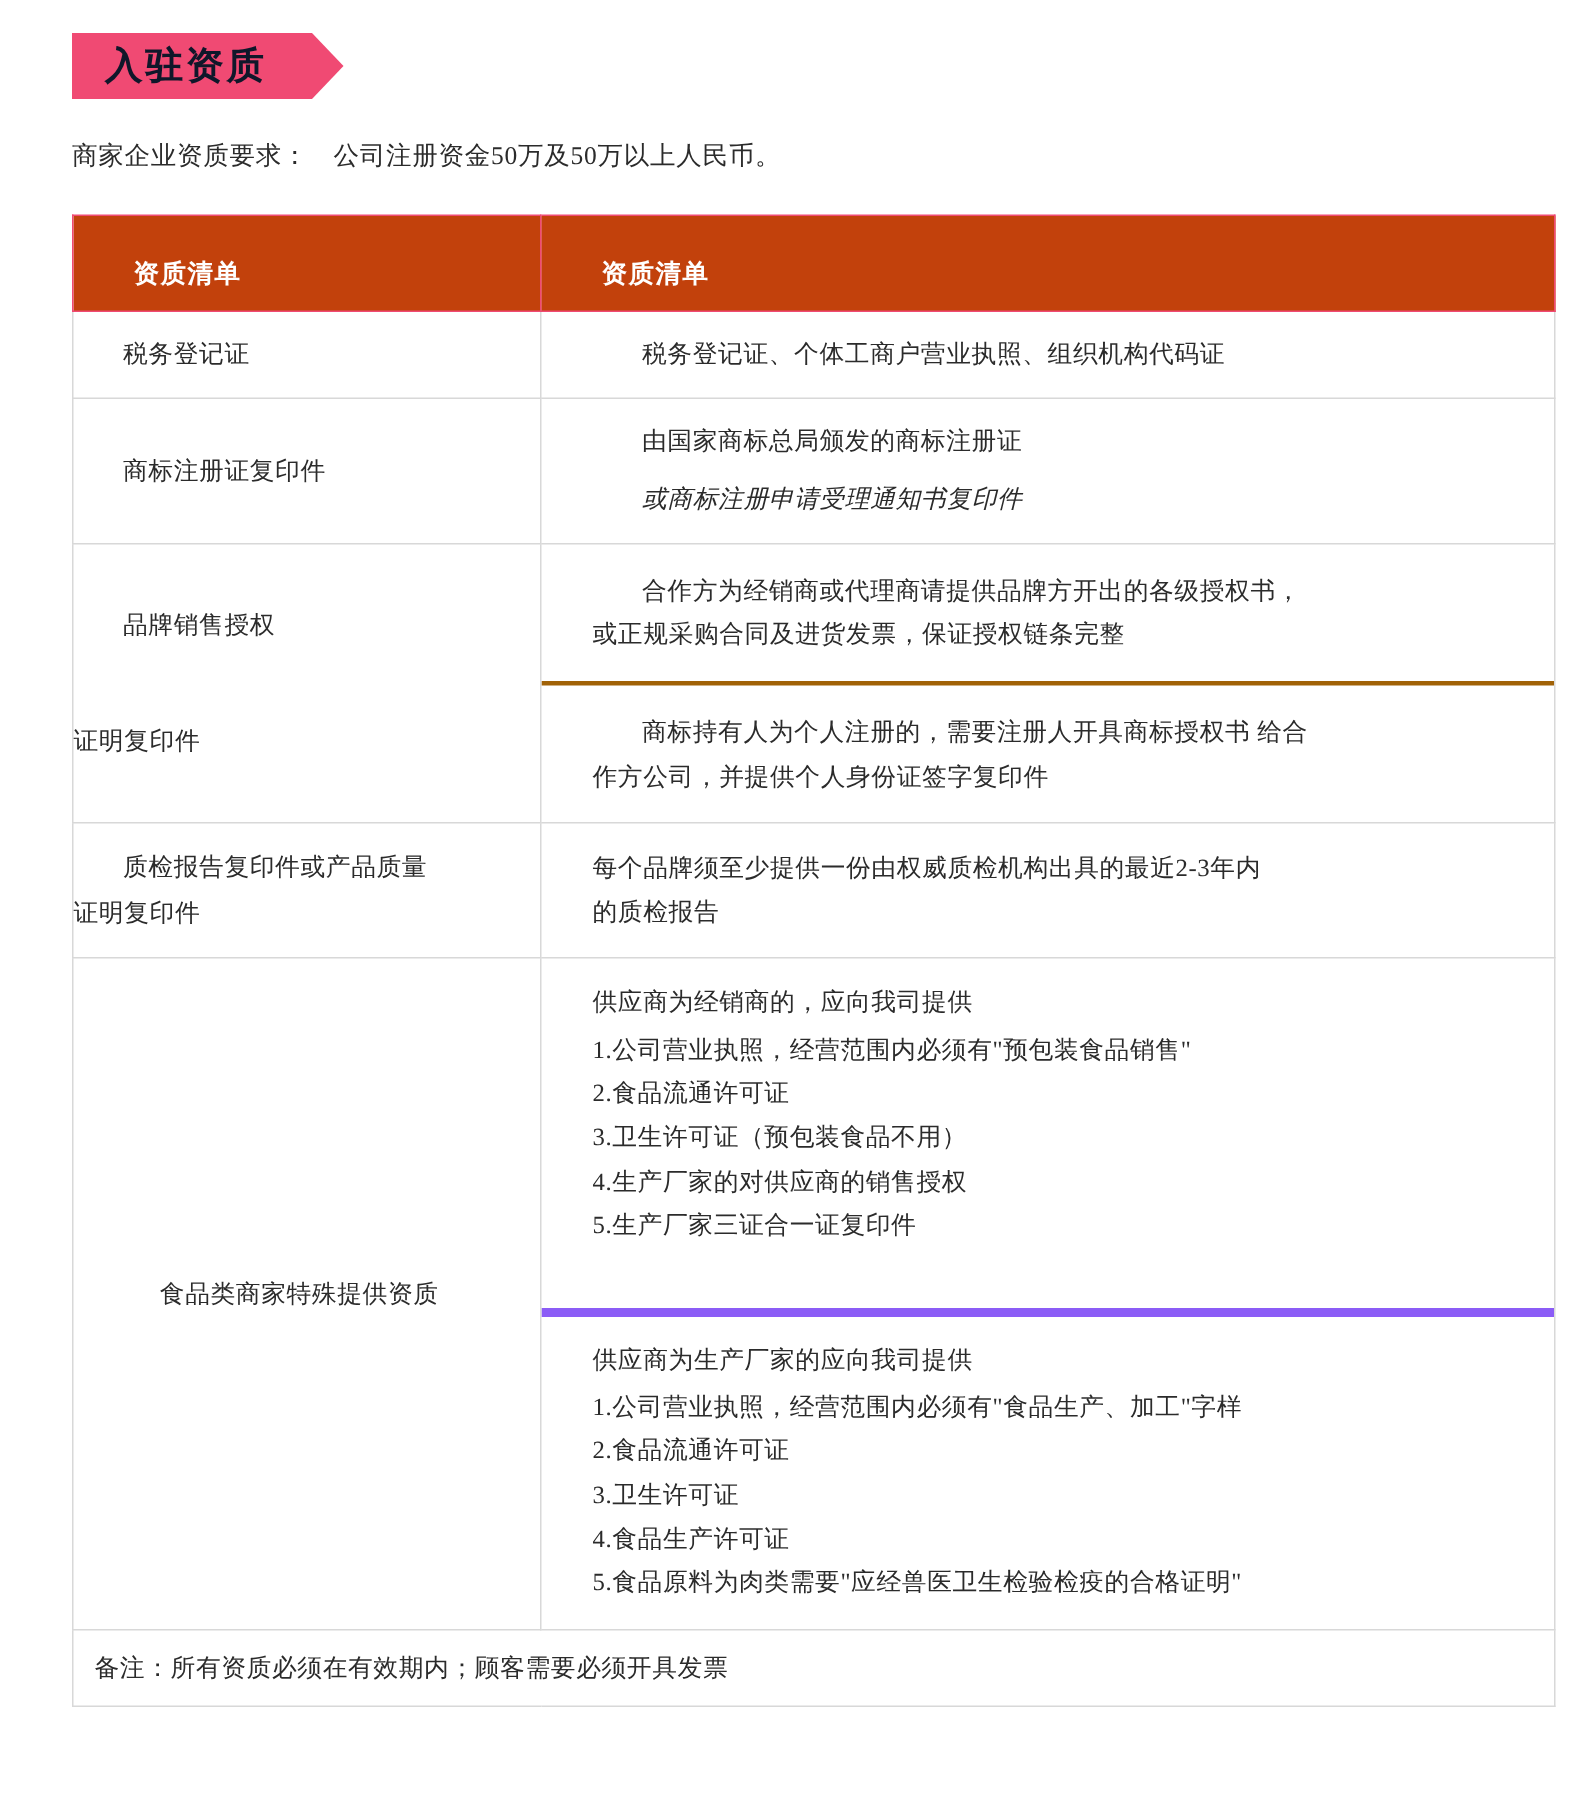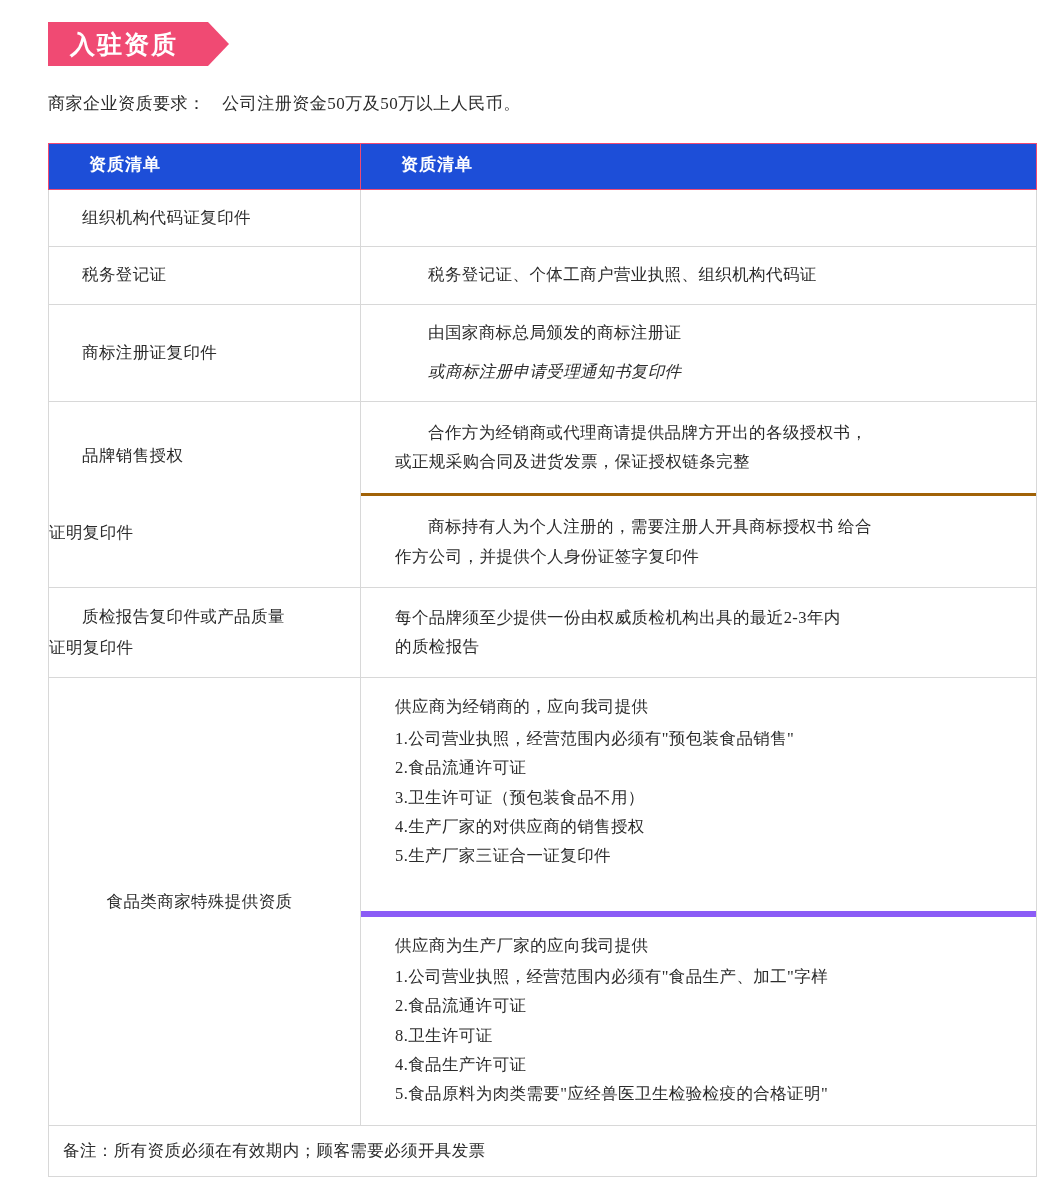--- a/index.html
+++ b/index.html
@@ -28,21 +28,21 @@
     margin-left: 24px;
     height: 44px;
     display: inline-block;
   }
   .banner {
     position: relative;
     display: inline-block;
     height: 44px;
     line-height: 44px;
     background: #f04a73;
-    color: #ffffff;
+    color: #0f172a;
     font-size: 25px;
     font-weight: bold;
     letter-spacing: 2px;
     padding: 0 30px 0 22px;
     font-family: "Liberation Sans", "DejaVu Sans", sans-serif;
   }
   .banner::after {
     content: "";
     position: absolute;
     right: -21px;
@@ -71,26 +71,26 @@
     width: 988px;
     table-layout: fixed;
     font-size: 16.5px;
   }
   table.qual th,
   table.qual td {
     border: 1px solid #d8d8d8;
     vertical-align: middle;
   }
   table.qual thead th {
-    background: #1d4ed8;
+    background: #c2410c;
     color: #ffffff;
     font-weight: bold;
     font-size: 17px;
     text-align: left;
-    padding: 9px 0 13px 40px;
+    padding: 27px 0 13px 40px;
     border-color: #f04a73;
     letter-spacing: 1px;
   }
   col.c1 { width: 312px; }
   col.c2 { width: 676px; }
 
   td.left {
     padding: 14px 10px 14px 0;
     text-indent: 2em;
     line-height: 1.7;
@@ -166,24 +166,20 @@
         <col class="c2">
       </colgroup>
     <thead>
       <tr>
         <th>资质清单</th>
         <th>资质清单</th>
       </tr>
     </thead>
     <tbody>
 
-      <tr>
-        <td class="left">组织机构代码证复印件</td>
-        <td class="empty"></td>
-      </tr>
 
       <tr>
         <td class="left">税务登记证</td>
         <td class="right indent">税务登记证、个体工商户营业执照、组织机构代码证</td>
       </tr>
 
 
       <tr>
         <td class="left">商标注册证复印件</td>
         <td class="right">
@@ -232,21 +228,21 @@
             <div class="li">1.公司营业执照，经营范围内必须有"预包装食品销售"</div>
             <div class="li">2.食品流通许可证</div>
             <div class="li">3.卫生许可证（预包装食品不用）</div>
             <div class="li">4.生产厂家的对供应商的销售授权</div>
             <div class="li">5.生产厂家三证合一证复印件</div>
           </div>
           <div class="list-block">
             <div class="hd">供应商为生产厂家的应向我司提供</div>
             <div class="li">1.公司营业执照，经营范围内必须有"食品生产、加工"字样</div>
             <div class="li">2.食品流通许可证</div>
-            <div class="li">8.卫生许可证</div>
+            <div class="li">3.卫生许可证</div>
             <div class="li">4.食品生产许可证</div>
             <div class="li">5.食品原料为肉类需要"应经兽医卫生检验检疫的合格证明"</div>
           </div>
         </td>
       </tr>
 
       <tr class="note">
         <td colspan="2">备注：所有资质必须在有效期内；顾客需要必须开具发票</td>
       </tr>
 

